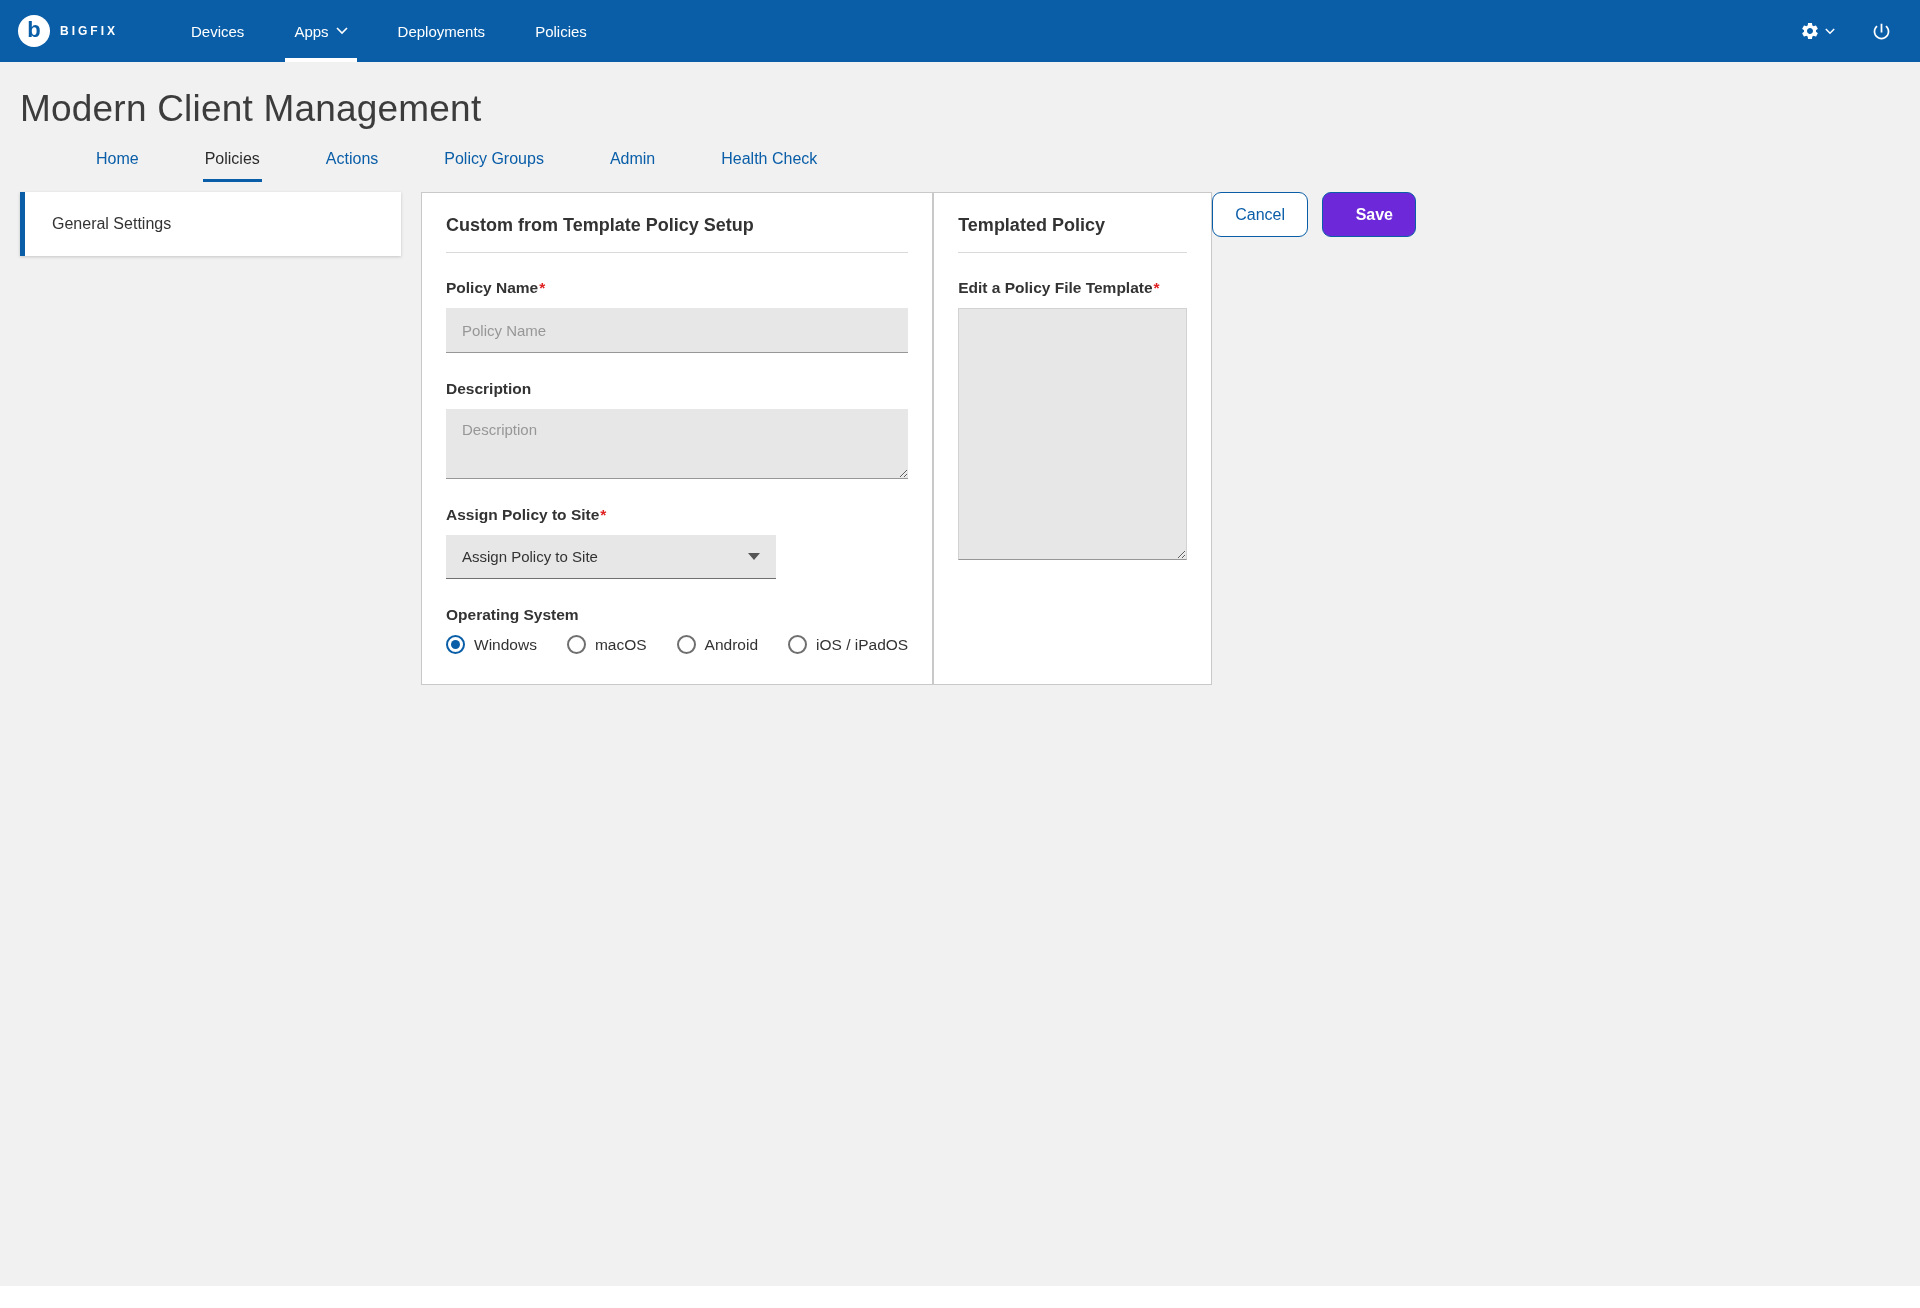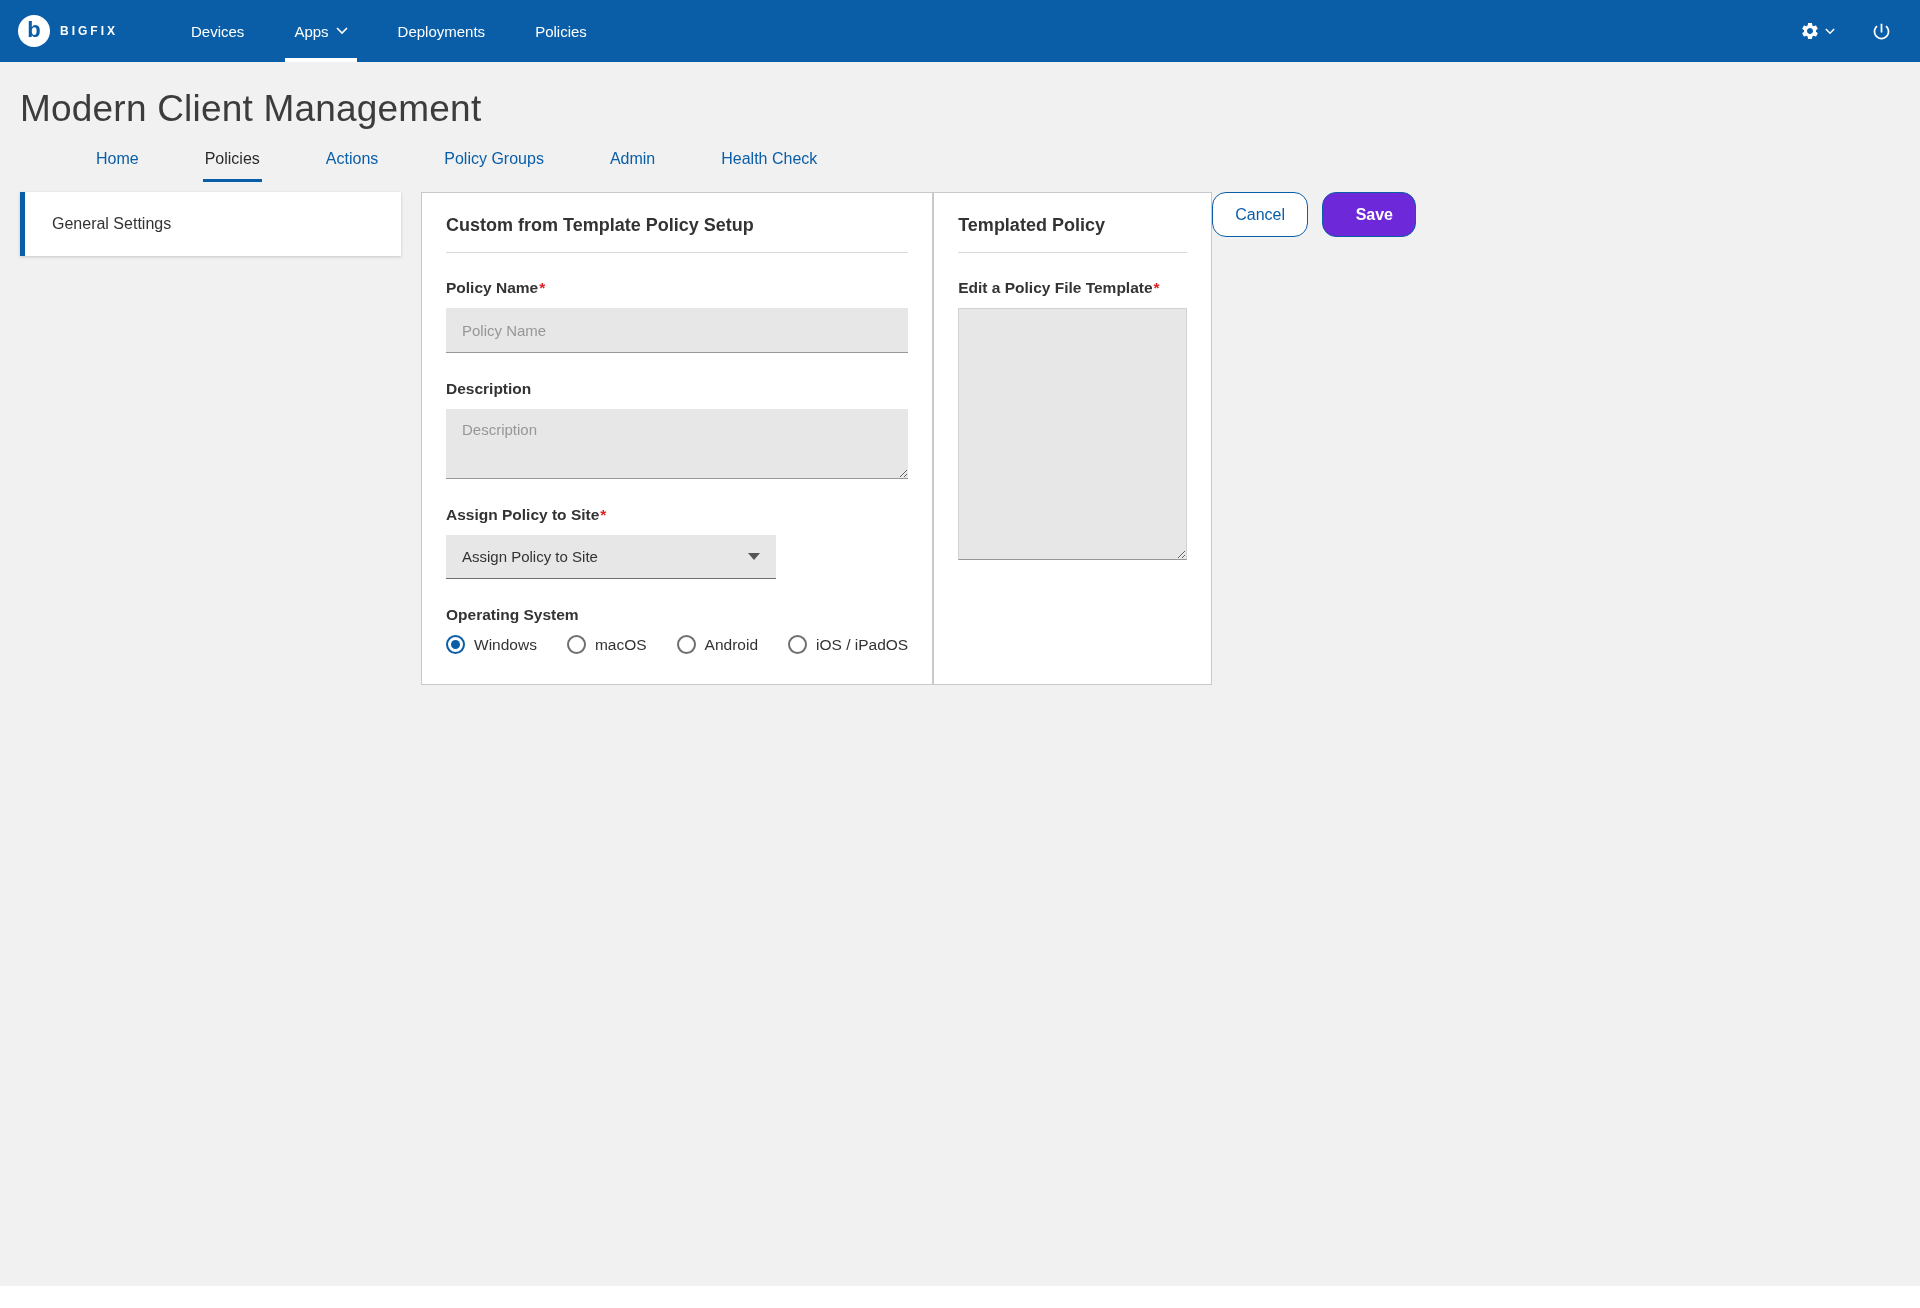--- a/index.html
+++ b/index.html
@@ -118,21 +118,21 @@
   .select.full { width: 100%; }
   .caret {
     width: 0; height: 0;
     border-left: 6px solid transparent; border-right: 6px solid transparent;
     border-top: 7px solid #555; flex-shrink: 0;
   }
 
   
   .actions { display: flex; justify-content: flex-end; gap: 14px; margin-bottom: 10px; }
   .btn {
-    height: 45px; min-width: 94px; font-size: 16px; border-radius: 14px;
+    height: 45px; min-width: 94px; font-size: 16px; border-radius: 9px;
     padding: 12px 22px; font-family: inherit; cursor: pointer;
   }
   .btn-cancel { background: #fff; color: #0a5ea8; border: 1px solid #0a5ea8; }
   .btn-save { background: #6d28d9; color: #fff; border: 1px solid #0a5ea8; font-weight: bold; text-align: right; }
 
   .bottom-strip { height: 22px; background: #ffffff; margin-top: auto; }
 </style>
 </head>
 <body>
 

